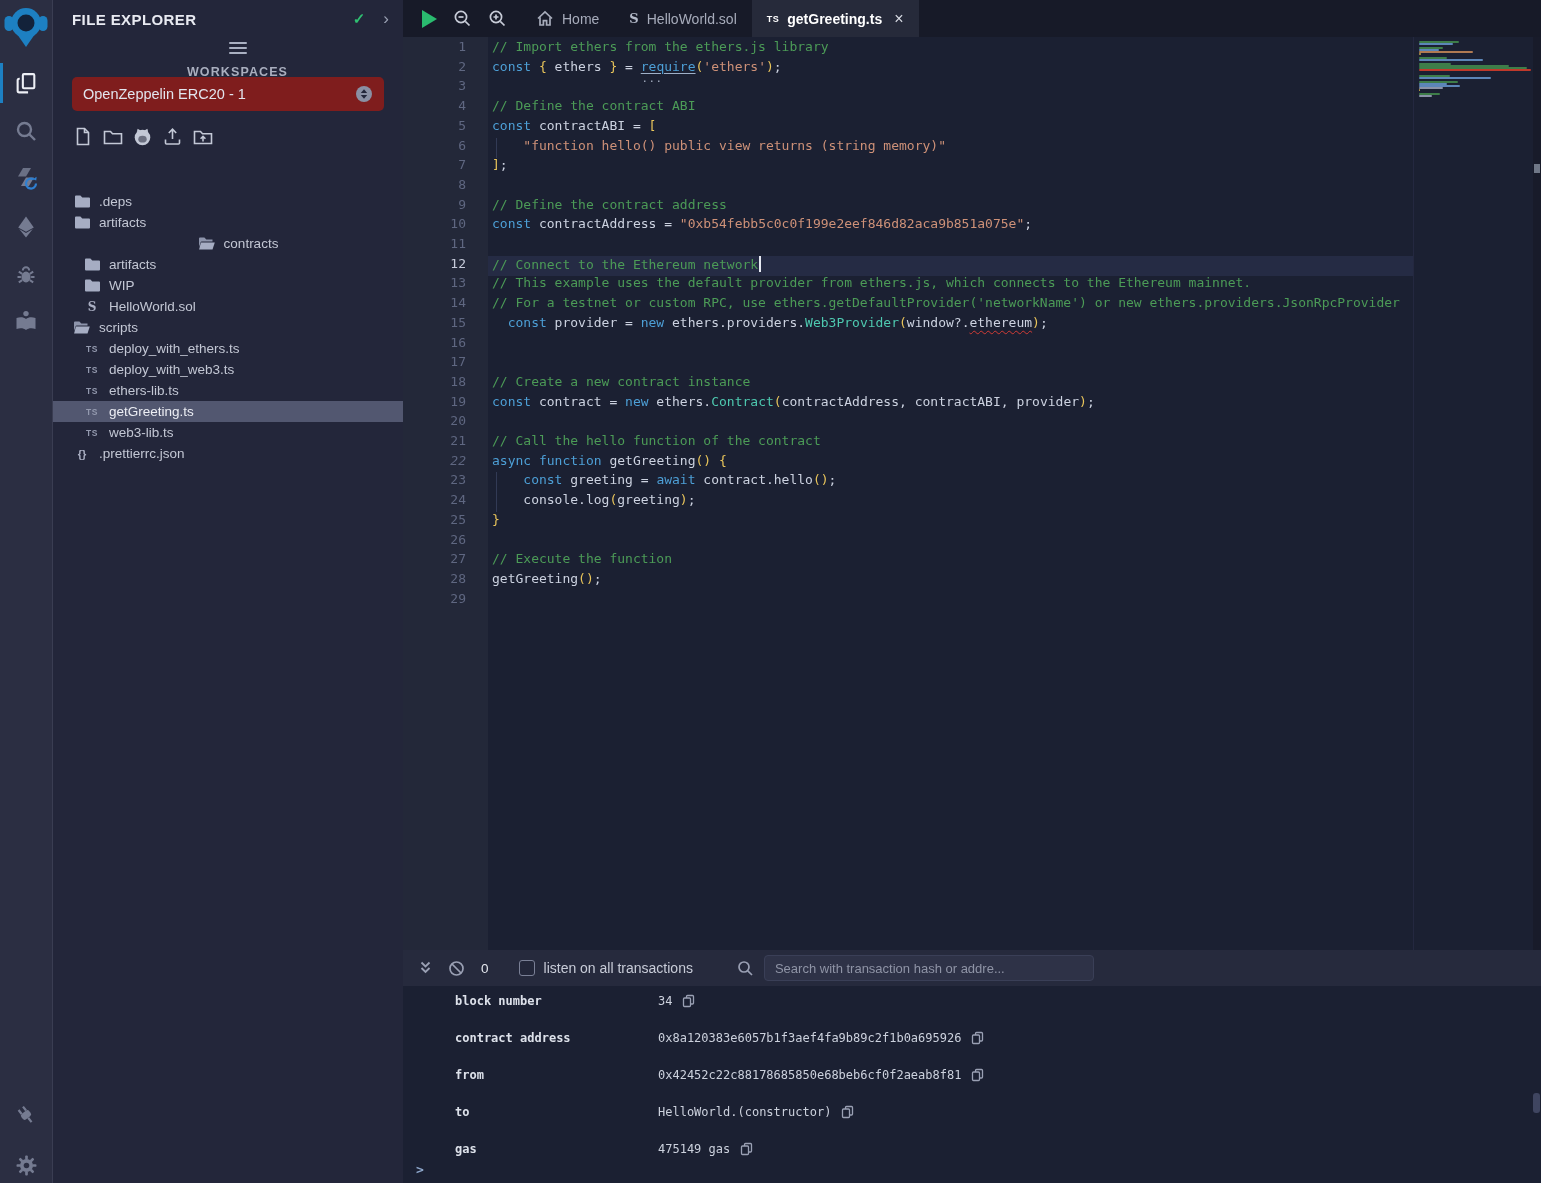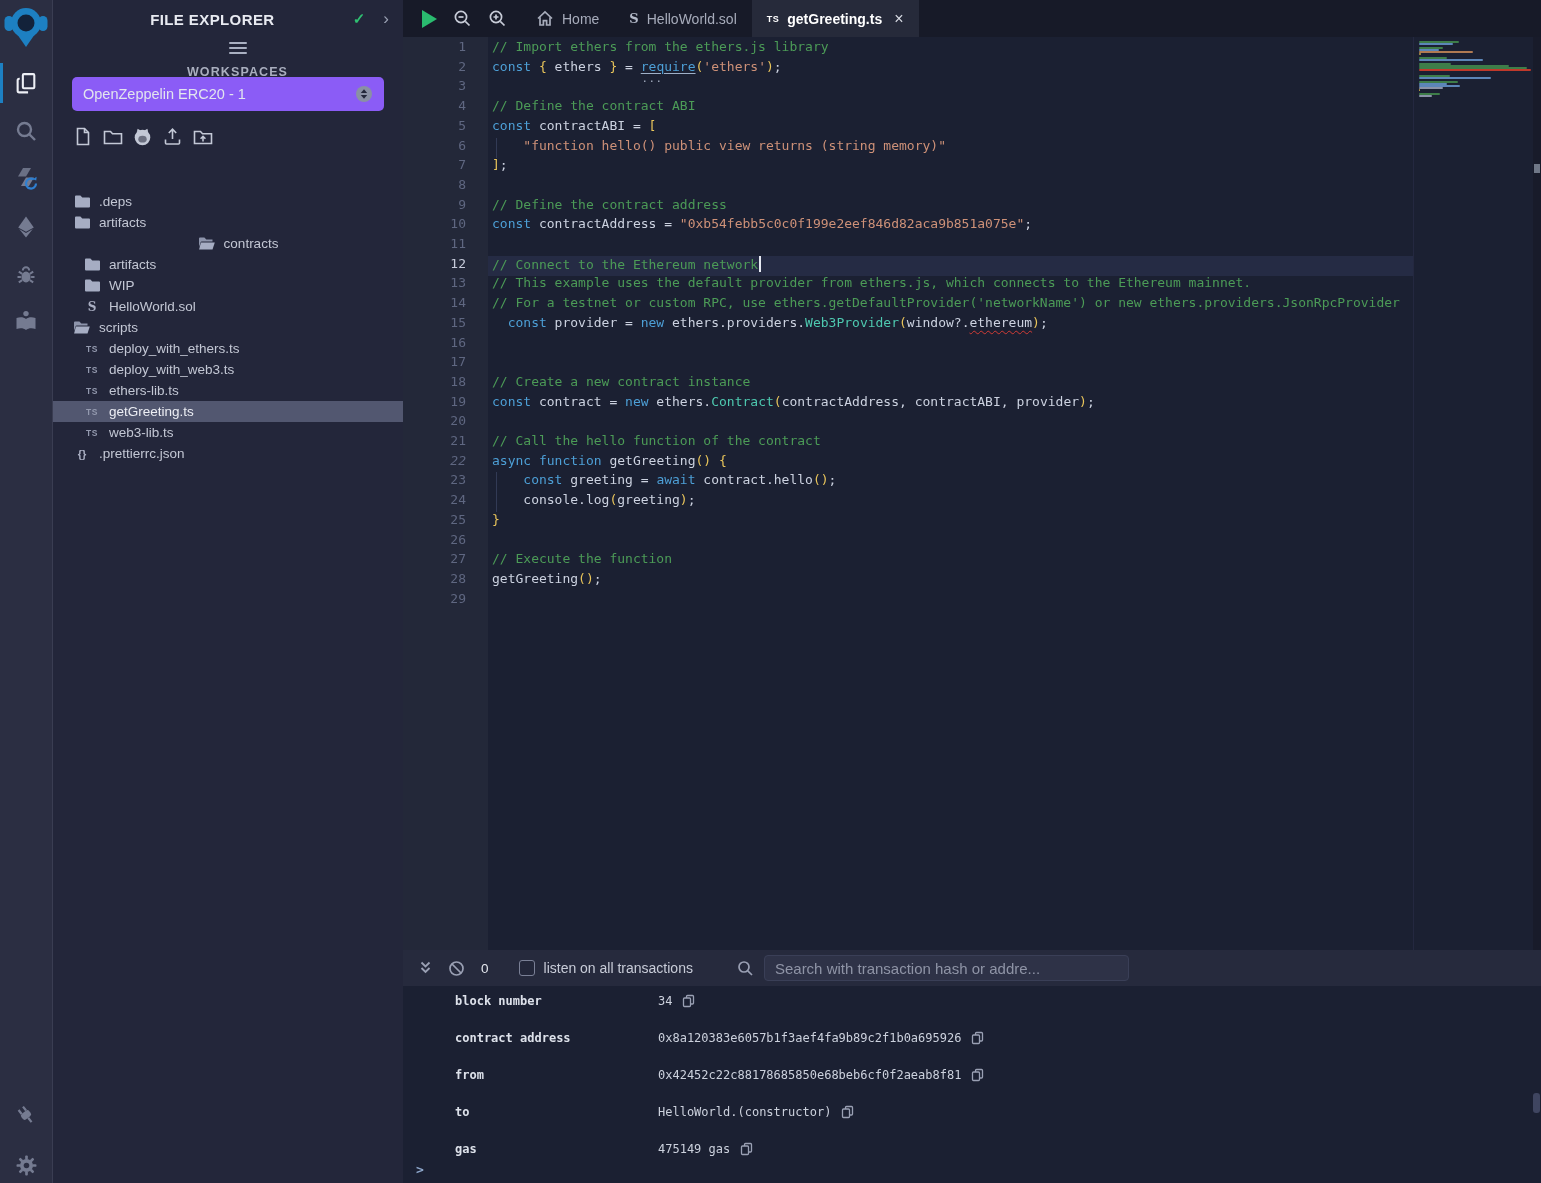--- a/index.html
+++ b/index.html
@@ -13,29 +13,29 @@
   .act-icon { position:absolute; left:0; width:52px; height:46px; display:flex;
     align-items:center; justify-content:center; color:#757b91; cursor:pointer; }
   .act-icon.active { color:#eef0f6; }
   .act-icon.active::before { content:""; position:absolute; left:0; top:3px; bottom:3px;
     width:3px; background:#1d80c2; }
 
   
   #side-panel { position:absolute; left:53px; top:0; width:350px; height:1183px;
     background:#23263a; }
   .panel-header { display:flex; align-items:center; height:38px; padding:0 14px 0 19px; }
-  .panel-title { font-size:15px; font-weight:bold; color:#e8eaf1; letter-spacing:.4px; flex:1;text-align:center; }
+  .panel-title { font-size:15px; font-weight:bold; color:#e8eaf1; letter-spacing:.4px; flex:1; }
   .hdr-check { color:#2fbf71; font-size:15px; font-weight:bold; margin-right:18px; cursor:pointer; }
   .hdr-chev { color:#9aa0b2; font-size:17px; cursor:pointer; }
   .ws-row { display:flex; align-items:center; gap:11px; padding-left:19px; height:26px; margin-top:4px;flex-direction:column; }
   .hamburger { display:inline-flex; flex-direction:column; gap:3px; cursor:pointer; }
   .hamburger i { width:18px; height:2px; background:#aab0c2; border-radius:1px; }
   .ws-label { font-size:12.5px; font-weight:bold; color:#a9aebe; letter-spacing:1.1px; }
   .ws-select { display:flex; align-items:center; margin:9px 19px 0 19px; height:34px;
-    background:#8b5cf6; border-radius:5px; padding:0 11px; cursor:pointer; }
+    background:#7f1d1d; border-radius:5px; padding:0 11px; cursor:pointer; }
   .ws-name { font-size:14.5px; color:#e2e5ee; }
   .stepper { margin-left:auto; display:flex; }
   .fe-toolbar { display:flex; gap:9px; padding-left:19px; margin-top:15px; align-items:center; }
   .fe-toolbar .tbi { width:21px; height:21px; display:flex; align-items:center;
     justify-content:center; color:#c3c8d6; cursor:pointer; }
   #file-tree { margin-top:12px; }
   .ti { height:21px; display:flex; align-items:center; font-size:13.5px; color:#c3c7d4;
     cursor:pointer; }
   .ti.sel { background:#525770; color:#eceef4; }
   .ti .ticon { width:18px; display:flex; justify-content:center; margin-right:8px; flex:none; }
@@ -93,22 +93,22 @@
   
   #terminal { position:absolute; left:0; top:950px; right:0; height:233px; }
   #term-header { position:absolute; left:0; right:0; top:0; height:36px; background:#262a3d;
     display:flex; align-items:center; }
   .th-icon { display:flex; margin-left:14px; cursor:pointer; }
   .t-count { color:#e4e7ee; font-size:13.5px; margin-left:16px; }
   .t-check { width:16px; height:16px; border:1px solid #7a8096; border-radius:3px;
     background:#23273a; margin-left:30px; cursor:pointer; }
   .t-listen { color:#c8ccd8; font-size:14px; margin-left:9px; }
   .t-search-icon { display:flex; margin-left:44px; }
-  #term-search { margin-left:10px; width:365px; height:26px; background:#2e3247;
-    border:1px solid #3a3f57; border-radius:4px; color:#c8ccd8; font-size:15px;
+  #term-search { margin-left:10px; width:330px; height:26px; background:#2e3247;
+    border:1px solid #3a3f57; border-radius:4px; color:#c8ccd8; font-size:13px;
     padding:0 10px; outline:none; font-family:"Liberation Sans", sans-serif; }
   #term-search::placeholder { color:#8f94a6; }
   #term-content { position:absolute; left:0; right:0; top:36px; bottom:0; background:#1b2032; }
   .trow { position:absolute; left:52px; font:12px "DejaVu Sans Mono", monospace;
     display:flex; align-items:center; }
   .trow .lbl { display:inline-block; width:203px; font-weight:bold; color:#dde1ea; }
   .trow .val { color:#ccd1dd; }
   .copy-ic { margin-left:10px; display:flex; cursor:pointer; }
   .t-prompt { position:absolute; left:13px; top:176px; font:bold 13px "DejaVu Sans Mono", monospace;
     color:#8fa8cc; }

